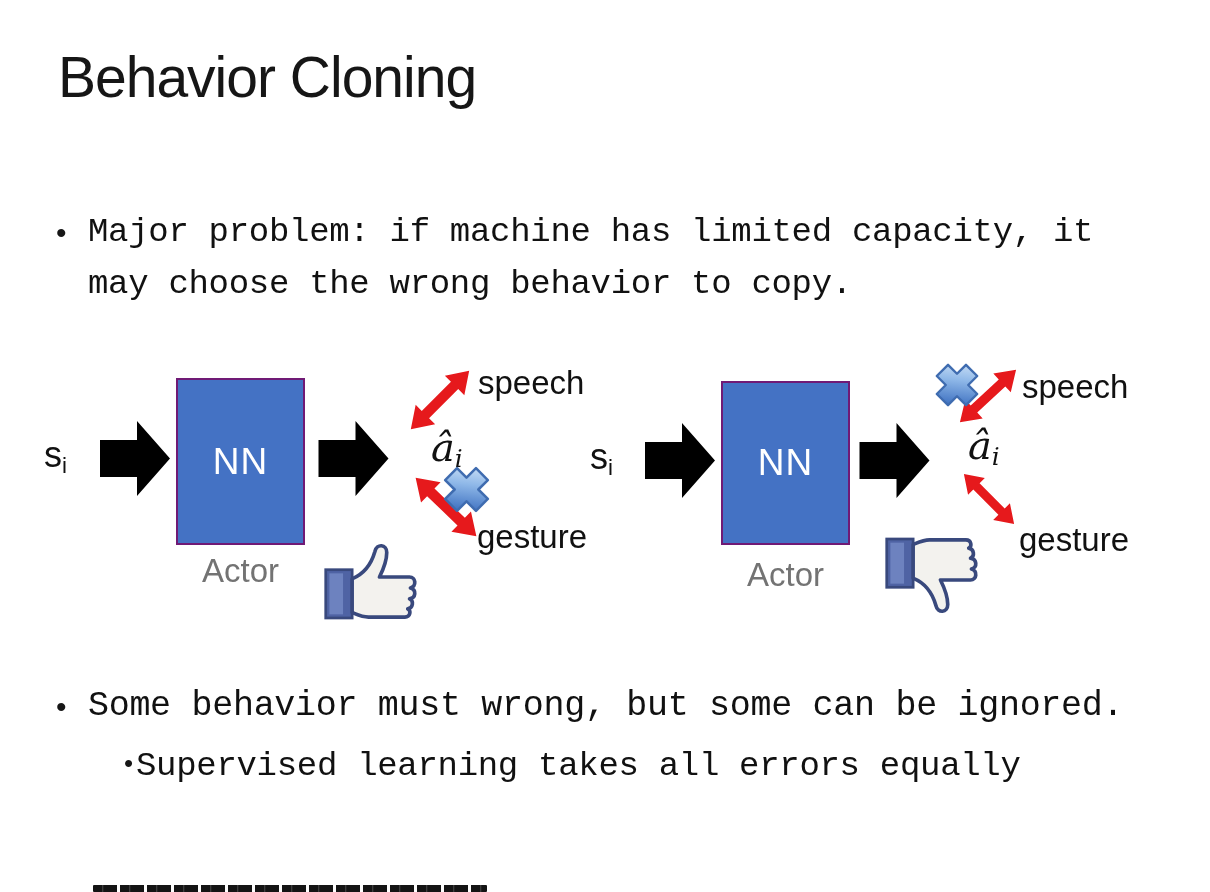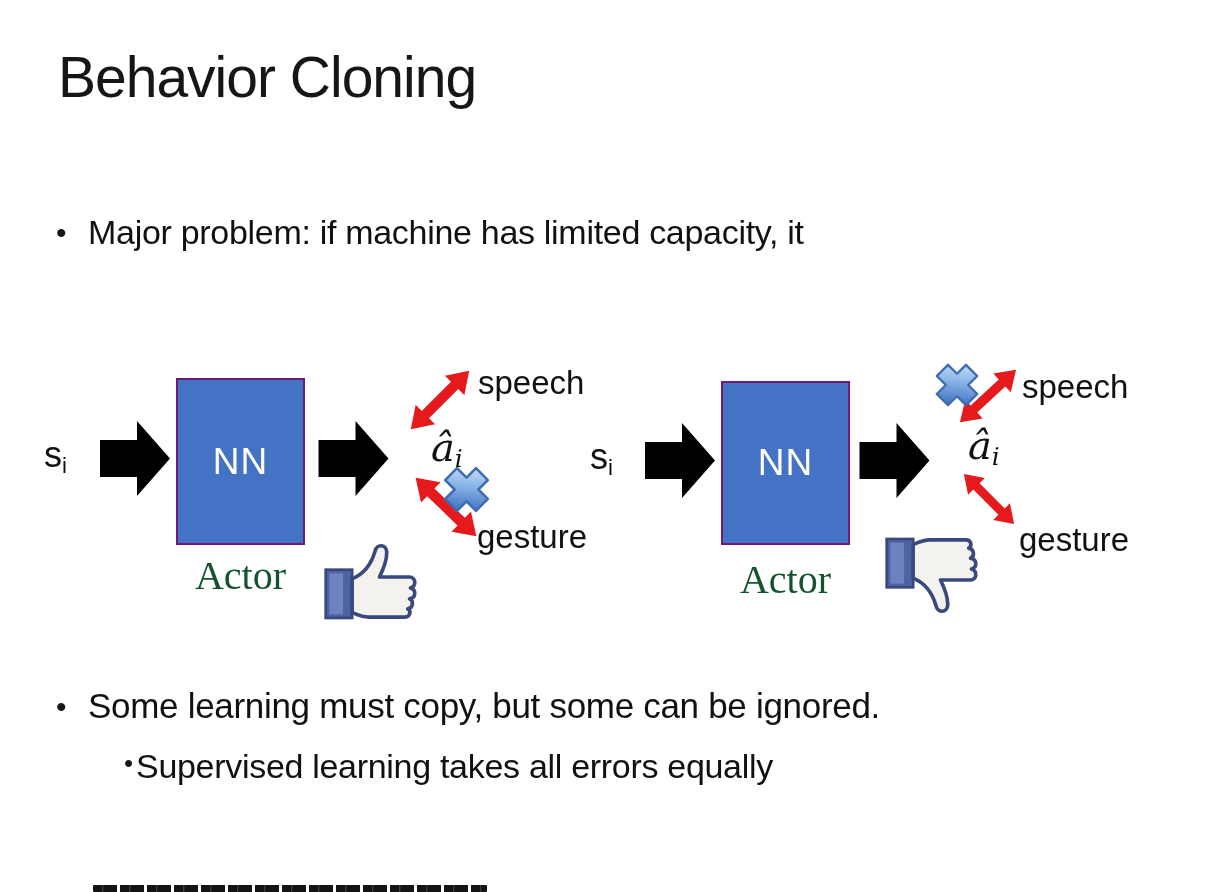--- a/index.html
+++ b/index.html
@@ -22,20 +22,21 @@
     color: #161616;
     white-space: nowrap;
   }
   .bullet-dot { font-size: 30px; color: #161616; }
   .body-text {
     font-size: 34px;
     letter-spacing: -0.3px;
     line-height: 52px;
     white-space: nowrap;
     color: #111;
+    font-family: Liberation Mono, monospace;
   }
   .nn-box {
     background: #4472C4;
     border: 2px solid #701a75;
     display: flex;
     align-items: center;
     justify-content: center;
   }
   .nn-label {
     color: #ffffff;
@@ -50,40 +51,41 @@
     white-space: nowrap;
     margin-left: 37px;
   }
   .math .sub, .sio .sub {
     font-size: 0.62em;
     position: relative;
     top: 0.25em;
   }
   .sio { font-size: 36px; white-space: nowrap; color: #111; }
   .diagram-label { font-size: 33px; white-space: nowrap; color: #111; margin-top: 12px; }
-  .actor-label { font-size: 40px; text-align: center; color: #14532d; font-family: Liberation Serif, serif; }
+  .actor-label { font-size: 33px; text-align: center; color: #737373; }
   .rot { transform-origin: center center; }
   .cutoff-strip {
     background: repeating-linear-gradient(90deg,
       #141414 0px, #141414 9px,
       #4a4a4a 9px, #141414 11px,
       #141414 24px, #fdfdfd 24px,
       #fdfdfd 27px);
     border-radius: 1px;
   }
 </style>
 </head>
 <body>
 
 <div class="slide">
 
   <div class="abs title">Behavior Cloning</div>
 
   <div class="abs bullet-dot" style="left:56px; top:216px;">•</div>
   <div class="abs body-text" style="left:88px; top:206px;">Major problem: if machine has limited capacity, it</div>
+  <div class="abs body-text" style="left:88px; top:258px;">may choose the wrong behavior to copy.</div>
 
   <div class="abs sio" style="left:44px; top:434px;">
     <span>s</span><span class="sub">i</span>
   </div>
 
   <svg class="abs" style="left:100px; top:421px;" width="70" height="75" viewBox="0 0 70 75">
     <polygon points="0,19 37,19 37,0 70,37.5 37,75 37,56 0,56" fill="#000000"></polygon>
   </svg>
 
   <div class="abs nn-box" style="left:176px; top:378px; width:129px; height:167px;">
@@ -170,20 +172,20 @@
 
   <div class="abs actor-label" style="left:721px; top:556px; width:129px;">Actor</div>
 
   <svg class="abs" style="left:884px; top:534px; transform:scaleY(-1);" width="102" height="92" viewBox="0 0 112 100">
     <rect x="3" y="42" width="29" height="53" fill="#4F63A4" stroke="#39497D" stroke-width="3"></rect>
     <rect x="7" y="46" width="15" height="45" fill="#6D82BF"></rect>
     <path d="M32 52 C44 47 53 36 57 22 C59 13 70 14 70 23 C70 32 66 42 62 50 L95 50 C102 50 103 60 96 62 C103 64 102 73 95 74 C100 76 99 84 93 85 C97 87 96 94 90 94 L50 94 C43 94 37 91 32 89 Z" fill="#F3F2EE" stroke="#39497D" stroke-width="4" stroke-linejoin="round"></path>
   </svg>
 
   <div class="abs bullet-dot" style="left:56px; top:690px;">•</div>
-  <div class="abs body-text" style="left:88px; top:680px; font-size:35px;">Some learning must copy, but some can be ignored.</div>
+  <div class="abs body-text" style="left:88px; top:680px; font-size:35px;">Some behavior must wrong, but some can be ignored.</div>
 
   <div class="abs bullet-dot" style="left:124px; top:748px; font-size:26px;">•</div>
   <div class="abs body-text" style="left:136px; top:740px;">Supervised learning takes all errors equally</div>
 
   <div class="abs cutoff-strip" style="left:93px; top:885px; width:394px; height:7px;"></div>
 
 </div>
 
 </body></html>

